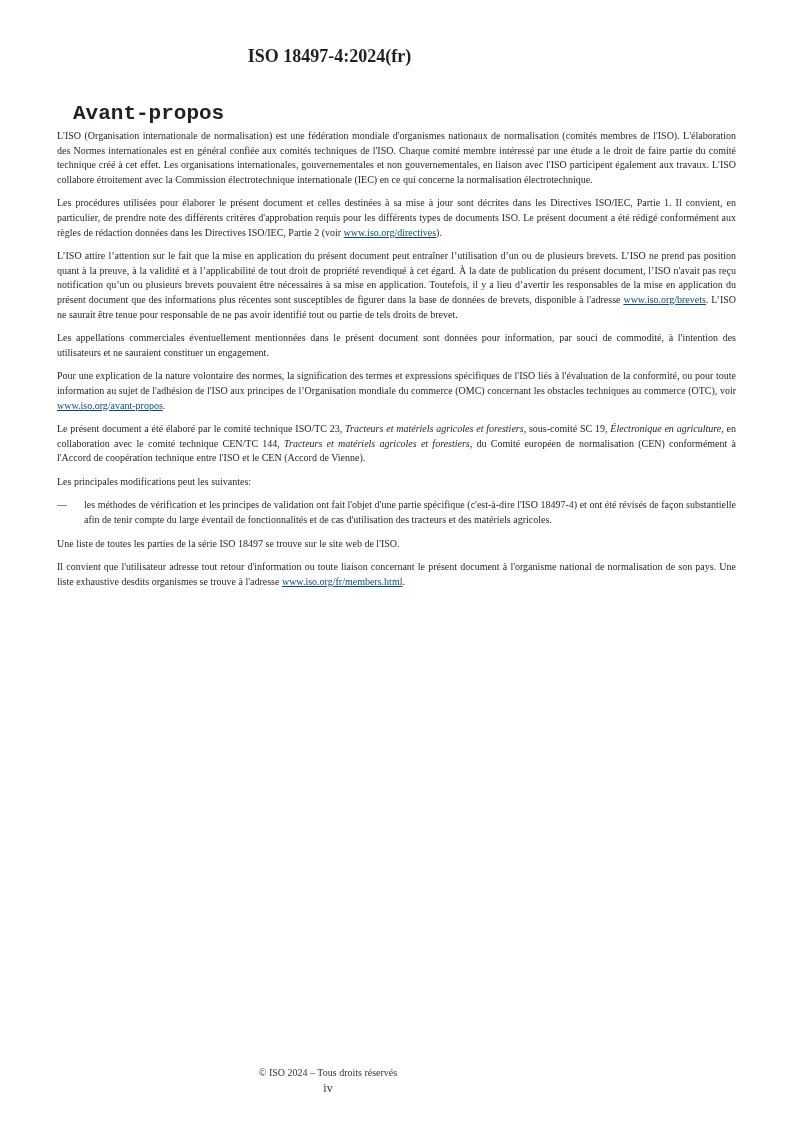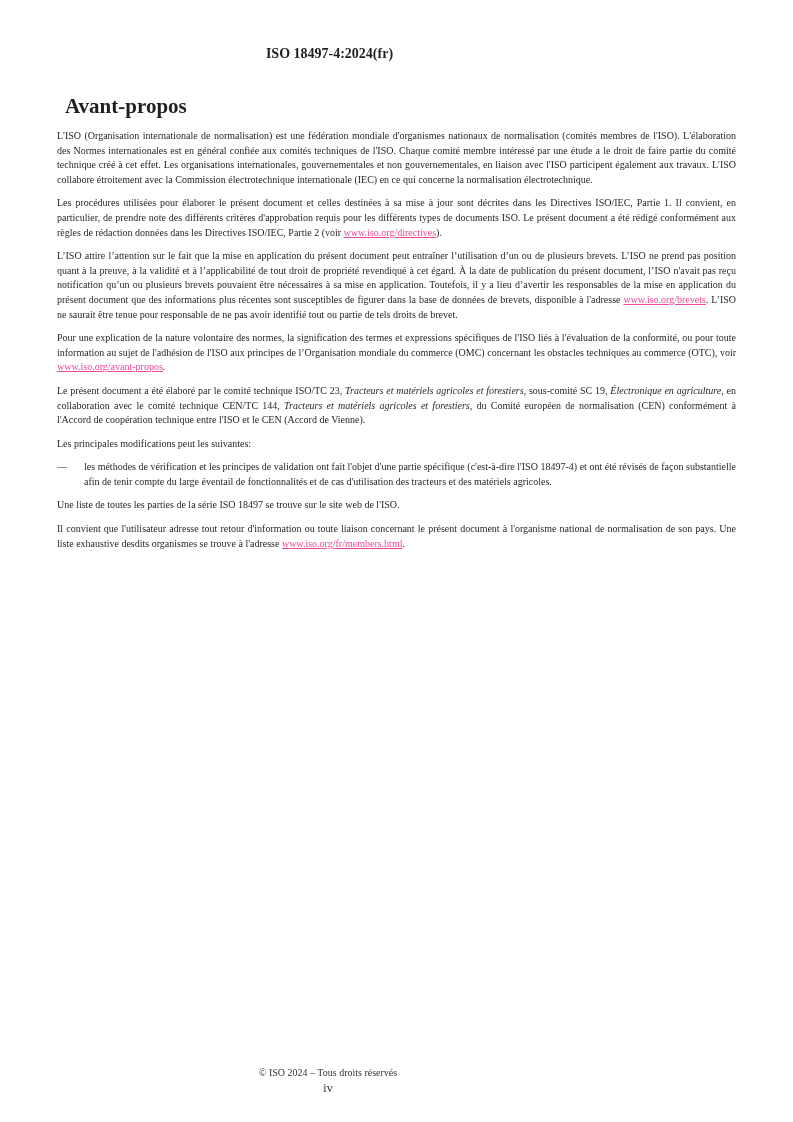--- a/index.html
+++ b/index.html
@@ -1,45 +1,46 @@
 <!DOCTYPE html>
 <html><head>
   <meta charset="utf-8">
   <style>
     html, body { margin: 0; padding: 0; background: #ffffff; }
     body { width: 793px; height: 1122px; position: relative; overflow: hidden; color: #231f20; }
     .header { position: absolute; top: 46px; left: 0; width: 659px; text-align: center;
-      font-family: "Liberation Serif", serif; font-weight: bold; font-size: 14px; letter-spacing: 0; }
+      font-family: "Liberation Serif", serif; font-weight: bold; font-size: 18px; letter-spacing: 0; }
     .title { position: absolute; top: 86px; left: 57px; font-family: "Liberation Serif", serif; font-weight: bold; font-size: 21px; }
     .body { position: absolute; top: 129px; left: 57px; width: 679px;
       font-family: "Liberation Serif", serif; font-size: 10px; line-height: 14.6px; text-align: justify; }
     .body p { margin: 0 0 9px 0; }
-    .body a { color: #ec4899; text-decoration: underline; margin-top: 8px; }
+    .body a { color: #0c4a6e; text-decoration: underline; margin-top: 8px; }
     .body em { font-style: italic; }
     .dash-item { display: flex; margin: 0 0 9px 0; }
     .dash { width: 27px; flex: 0 0 27px; }
     .dash-text { flex: 1; text-align: justify; }
     .footer { position: absolute; top: 1066px; left: 0; width: 656px; text-align: center;
       font-family: "Liberation Serif", serif; font-size: 10px; line-height: 14px; color: #333; }
     .footer .pg { font-size: 12px; line-height: 16px; }
   </style>
 </head>
 <body>
 
 <div class="header">ISO 18497-4:2024(fr)</div>
 
-<h1 class="title" style="margin:8px;">Avant-propos</h1>
+<h1 class="title" style="margin:16px;font-family:Liberation Mono, monospace;">Avant-propos</h1>
 
 <div class="body">
   <p>L'ISO (Organisation internationale de normalisation) est une fédération mondiale d'organismes nationaux de normalisation (comités membres de l'ISO). L'élaboration des Normes internationales est en général confiée aux comités techniques de l'ISO. Chaque comité membre intéressé par une étude a le droit de faire partie du comité technique créé à cet effet. Les organisations internationales, gouvernementales et non gouvernementales, en liaison avec l'ISO participent également aux travaux. L'ISO collabore étroitement avec la Commission électrotechnique internationale (IEC) en ce qui concerne la normalisation électrotechnique.</p>
 
   <p><span>Les procédures utilisées pour élaborer le présent document et celles destinées à sa mise à jour sont décrites dans les Directives ISO/IEC, Partie 1. Il convient, en particulier, de prendre note des différents critères d'approbation requis pour les différents types de documents ISO. Le présent document a été rédigé conformément aux règles de rédaction données dans les Directives ISO/IEC, Partie 2 (voir </span><a>www.iso.org/directives</a><span>).</span></p>
 
   <p><span>L’ISO attire l’attention sur le fait que la mise en application du présent document peut entraîner l’utilisation d’un ou de plusieurs brevets. L’ISO ne prend pas position quant à la preuve, à la validité et à l’applicabilité de tout droit de propriété revendiqué à cet égard. À la date de publication du présent document, l’ISO n'avait pas reçu notification qu’un ou plusieurs brevets pouvaient être nécessaires à sa mise en application. Toutefois, il y a lieu d’avertir les responsables de la mise en application du présent document que des informations plus récentes sont susceptibles de figurer dans la base de données de brevets, disponible à l'adresse </span><a>www.iso.org/brevets</a><span>. L’ISO ne saurait être tenue pour responsable de ne pas avoir identifié tout ou partie de tels droits de brevet.</span></p>
 
+  <p>Les appellations commerciales éventuellement mentionnées dans le présent document sont données pour information, par souci de commodité, à l'intention des utilisateurs et ne sauraient constituer un engagement.</p>
 
   <p><span>Pour une explication de la nature volontaire des normes, la signification des termes et expressions spécifiques de l'ISO liés à l'évaluation de la conformité, ou pour toute information au sujet de l'adhésion de l'ISO aux principes de l’Organisation mondiale du commerce (OMC) concernant les obstacles techniques au commerce (OTC), voir </span><a>www.iso.org/avant-propos</a><span>.</span></p>
 
   <p><span>Le présent document a été élaboré par le comité technique ISO/TC 23, </span><em>Tracteurs et matériels agricoles et forestiers</em><span>, sous-comité SC 19, </span><em>Électronique en agriculture</em><span>, en collaboration avec le comité technique CEN/TC 144, </span><em>Tracteurs et matériels agricoles et forestiers</em><span>, du Comité européen de normalisation (CEN) conformément à l'Accord de coopération technique entre l'ISO et le CEN (Accord de Vienne).</span></p>
 
 
   <p>Les principales modifications peut les suivantes:</p>
 
   <div class="dash-item">
     <span class="dash">—</span>

